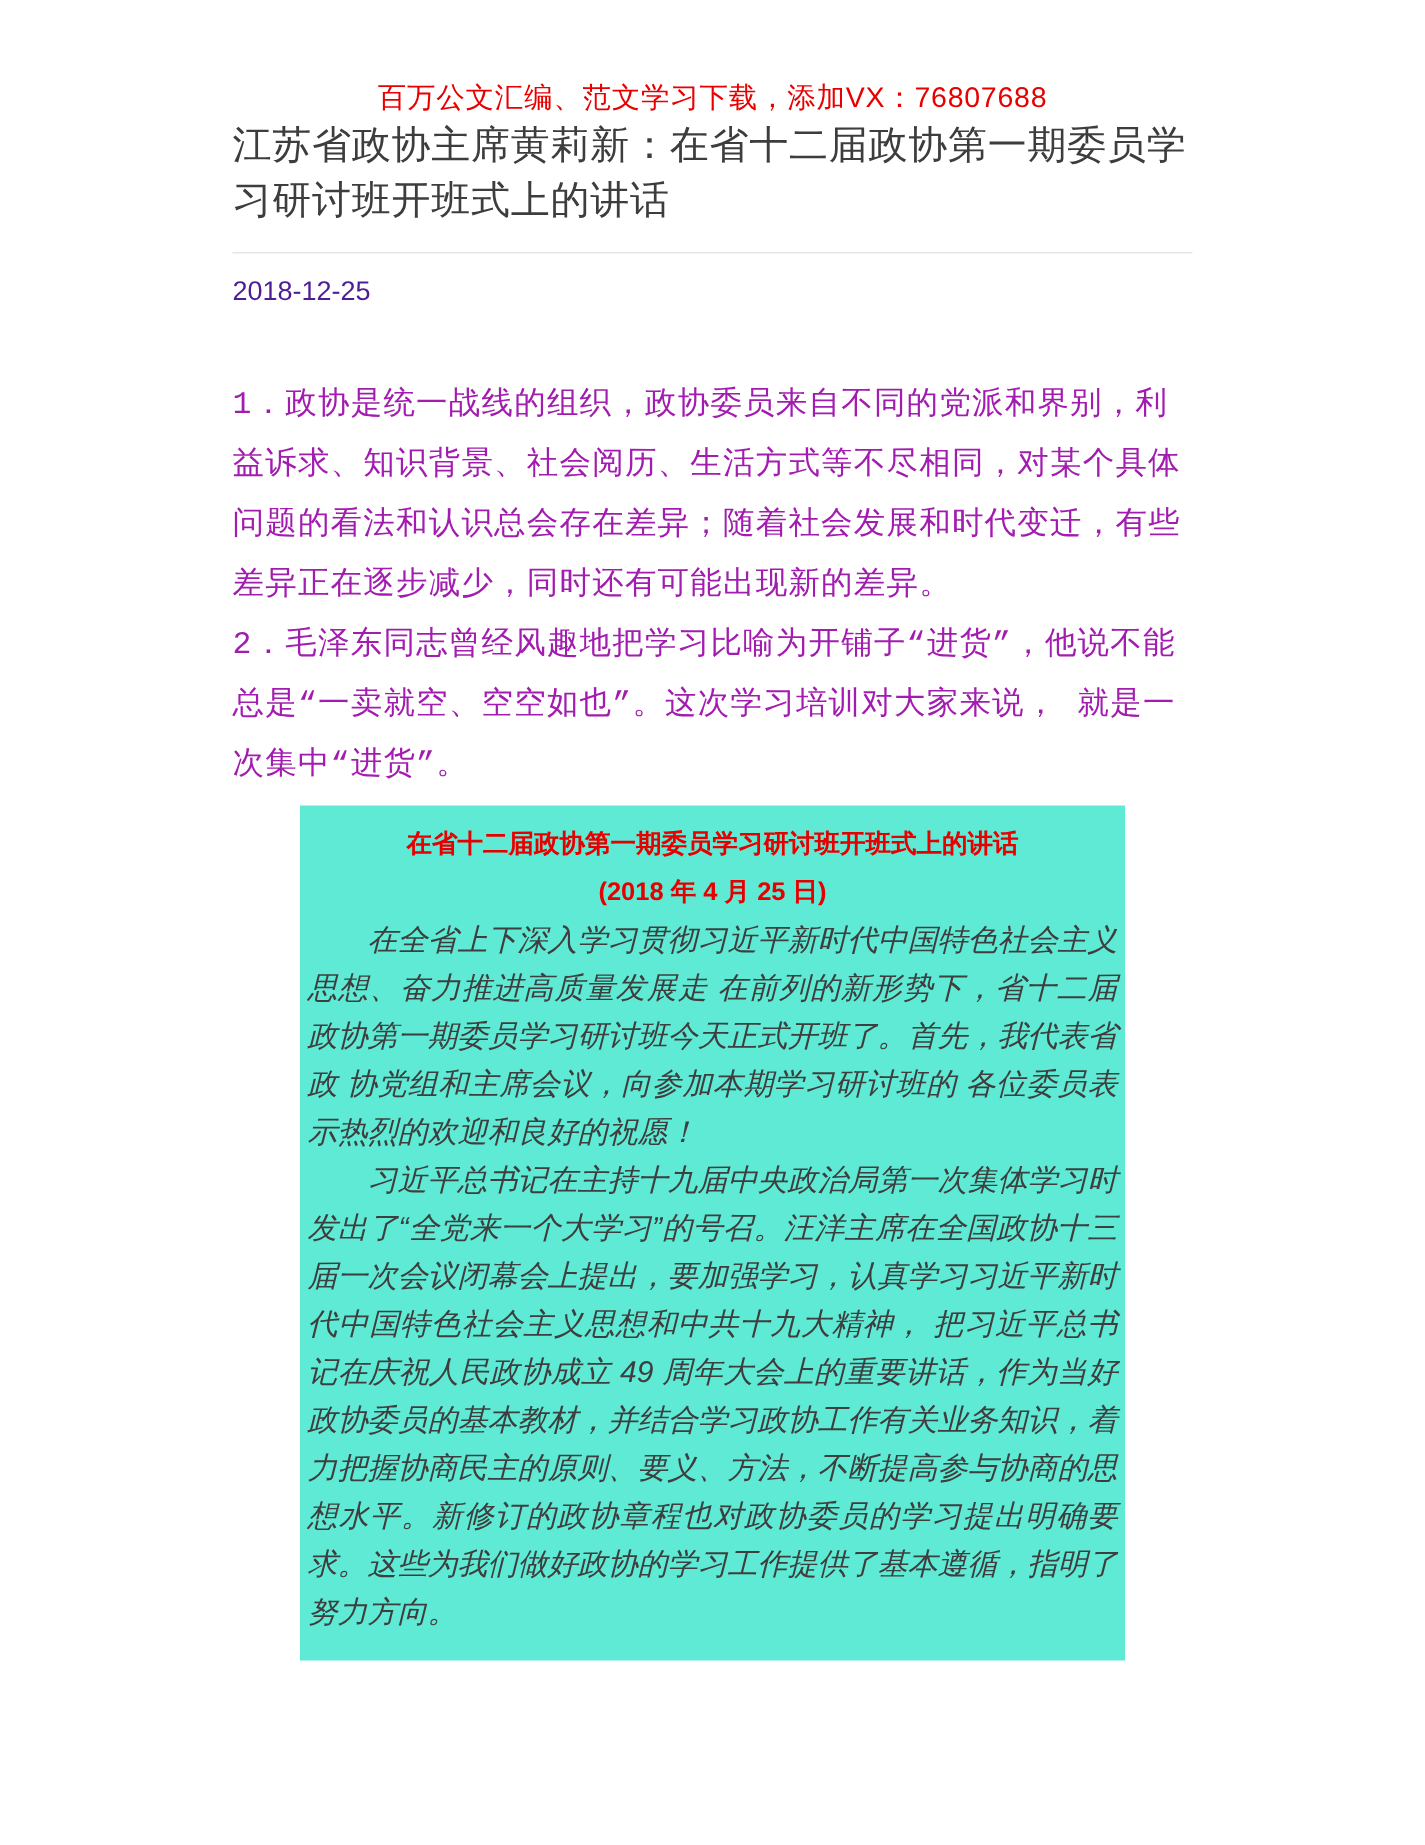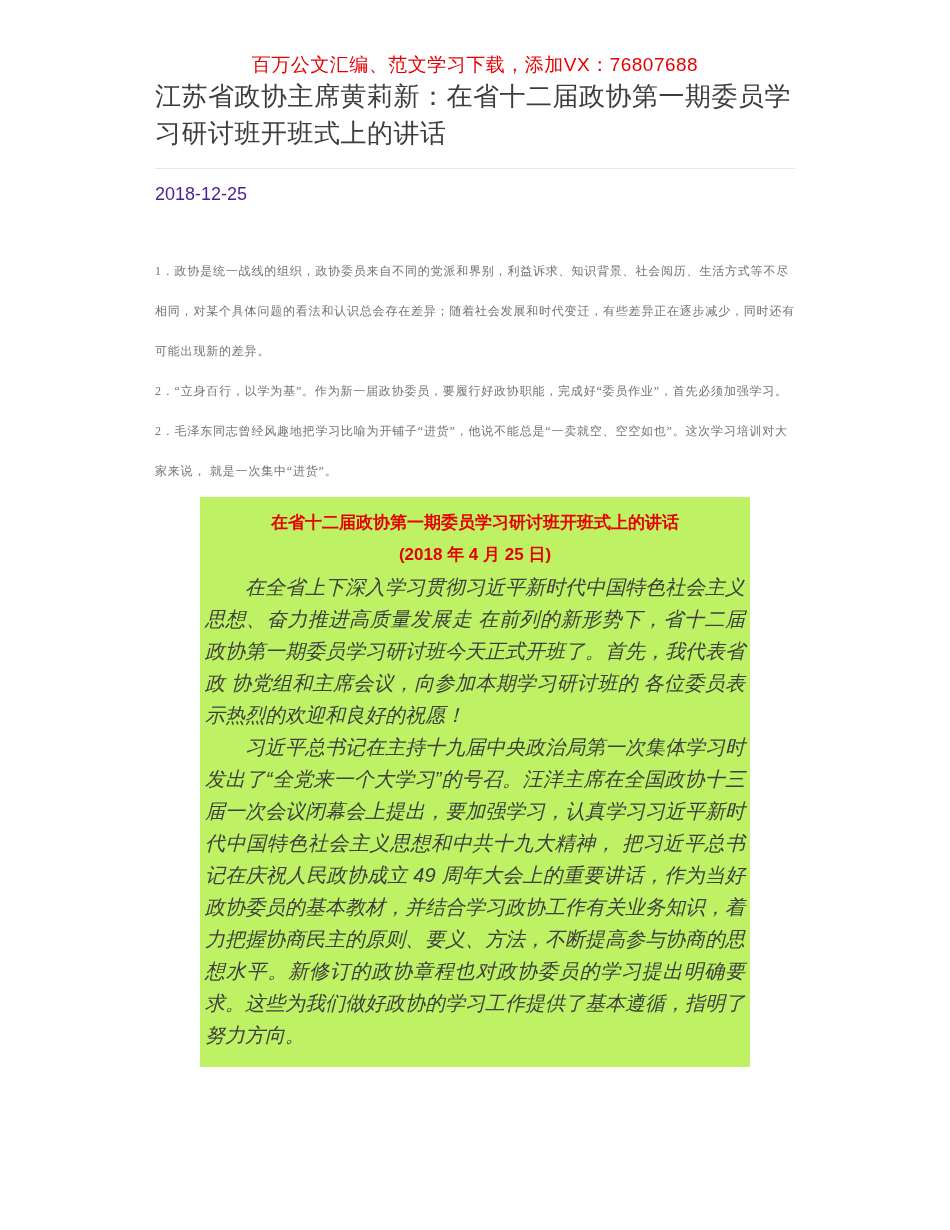--- a/index.html
+++ b/index.html
@@ -38,32 +38,32 @@
     border-top: 1px solid #e6e6e6;
     margin-top: 16px;
   }
   .date {
     margin-top: 15px;
     font-size: 18px;
     color: #4c1d95;
   }
   .body-text {
     margin-top: 46px;
-    font-family: Liberation Serif, serif;
-    font-size: 12px;
+    font-family: Liberation Mono, monospace;
+    font-size: 21px;
     line-height: 40px;
-    color: #737373;
+    color: #a21caf;
     letter-spacing: 0.8px;
   }
   .body-text p { margin: 0; }
   .highlight-box {
     margin-left: 45px;
     margin-top: 6px;
     width: 550px;
-    background: #bef264;
+    background: #5eead4;
     padding: 10px 5px 16px 5px;
   }
   .box-title,
   .box-subtitle {
     text-align: center;
     font-size: 17px;
     font-weight: 700;
     color: #e60000;
     line-height: 32px;
   }
@@ -90,21 +90,20 @@
     <div class="article-inner">
 
       <h1 class="page-title">江苏省政协主席黄莉新：在省十二届政协第一期委员学习研讨班开班式上的讲话</h1>
 
       <hr class="divider">
 
       <div class="date">2018-12-25</div>
 
       <div class="body-text">
         <p>1．政协是统一战线的组织，政协委员来自不同的党派和界别，利益诉求、知识背景、社会阅历、生活方式等不尽相同，对某个具体问题的看法和认识总会存在差异；随着社会发展和时代变迁，有些差异正在逐步减少，同时还有可能出现新的差异。</p>
-        <p>2．“立身百行，以学为基”。作为新一届政协委员，要履行好政协职能，完成好“委员作业”，首先必须加强学习。</p>
         <p>2．毛泽东同志曾经风趣地把学习比喻为开铺子“进货”，他说不能总是“一卖就空、空空如也”。这次学习培训对大家来说， 就是一次集中“进货”。</p>
       </div>
 
       <div class="highlight-box">
         <div class="box-title">在省十二届政协第一期委员学习研讨班开班式上的讲话</div>
         <div class="box-subtitle">(2018 年 4 月 25 日)</div>
         <div class="box-body">
           <p>在全省上下深入学习贯彻习近平新时代中国特色社会主义思想、奋力推进高质量发展走 在前列的新形势下，省十二届政协第一期委员学习研讨班今天正式开班了。首先，我代表省政 协党组和主席会议，向参加本期学习研讨班的 各位委员表示热烈的欢迎和良好的祝愿！</p>
           <p>习近平总书记在主持十九届中央政治局第一次集体学习时发出了“全党来一个大学习”的号召。汪洋主席在全国政协十三届一次会议闭幕会上提出，要加强学习，认真学习习近平新时代中国特色社会主义思想和中共十九大精神， 把习近平总书记在庆祝人民政协成立 49 周年大会上的重要讲话，作为当好政协委员的基本教材，并结合学习政协工作有关业务知识，着力把握协商民主的原则、要义、方法，不断提高参与协商的思想水平。新修订的政协章程也对政协委员的学习提出明确要求。这些为我们做好政协的学习工作提供了基本遵循，指明了努力方向。</p>
         </div>

